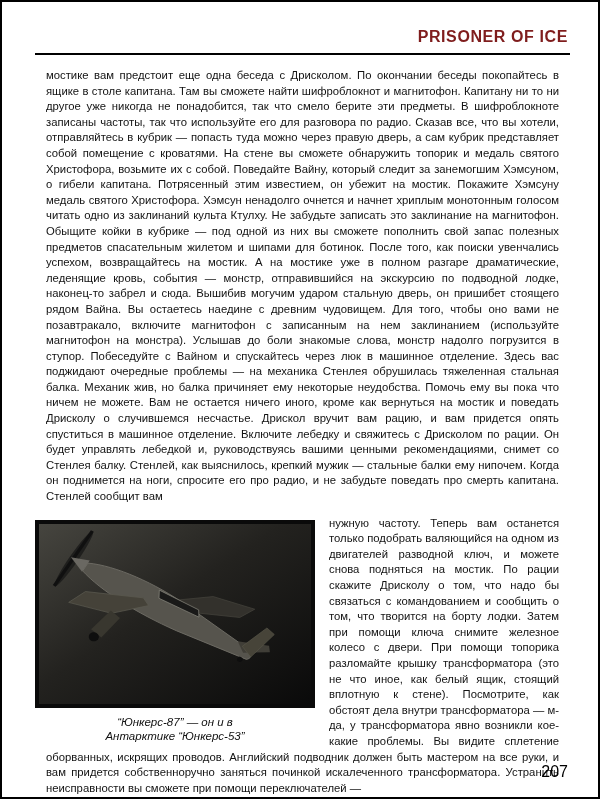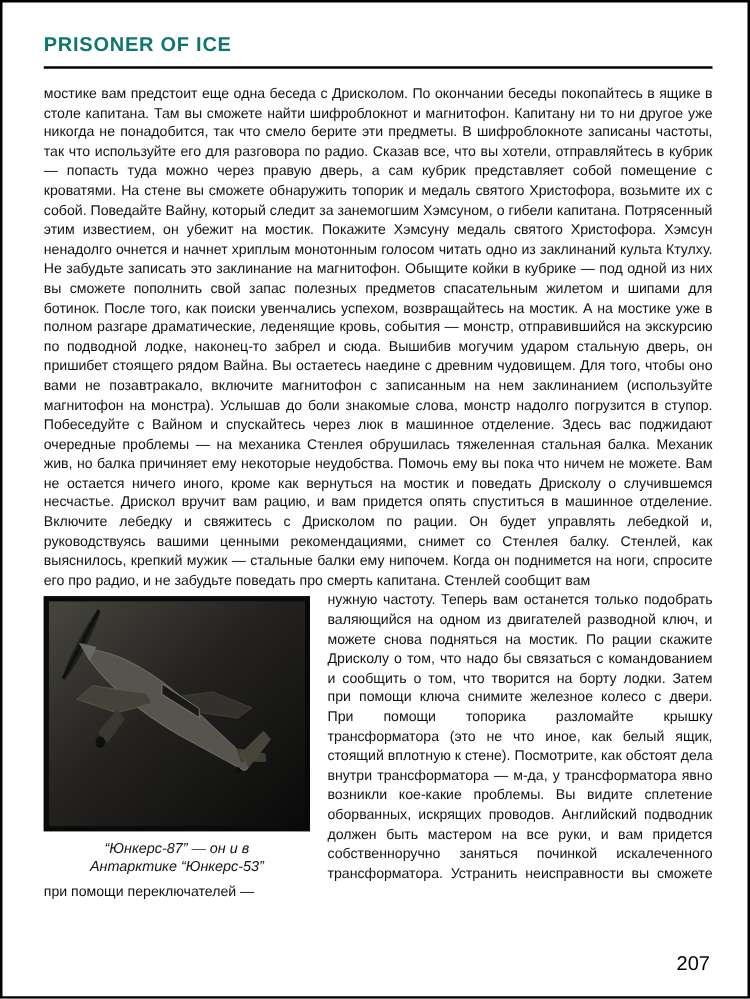--- a/index.html
+++ b/index.html
@@ -9,43 +9,43 @@
     height: 799px;
     box-sizing: border-box;
     background: #ffffff;
     border: 2px solid #000000;
     font-family: "Liberation Sans", sans-serif;
     color: #111111;
     padding: 26px 28px 0 33px;
     overflow: hidden;
   }
   .header-title {
-    text-align: left;
+    text-align: right;
     font-weight: bold;
     font-size: 16px;
     letter-spacing: 0.6px;
-    color: #0f766e;
+    color: #7f1d1d;
     padding-right: 2px;
   }
   .header-rule {
     height: 2px;
     background: #000000;
     margin-top: 7px;
     margin-bottom: 13px;
   }
   .body-text {
     font-size: 11.3px;
     line-height: 15.6px;
     text-align: justify;
     color: #121212;
   }
-  .body-text p { margin: 0; }
+  .body-text p { margin: 11px; }
   .figure-float {
     float: left;
-    width: 213px;
+    width: 280px;
     margin: 4px 14px 2px 0;
   }
   .figure-frame {
     border: 4px solid #0a0a0a;
     background: #141414;
     line-height: 0;
   }
   .figure-frame svg { display: block; width: 100%; height: 180px; }
   .figure-caption {
     text-align: center;

